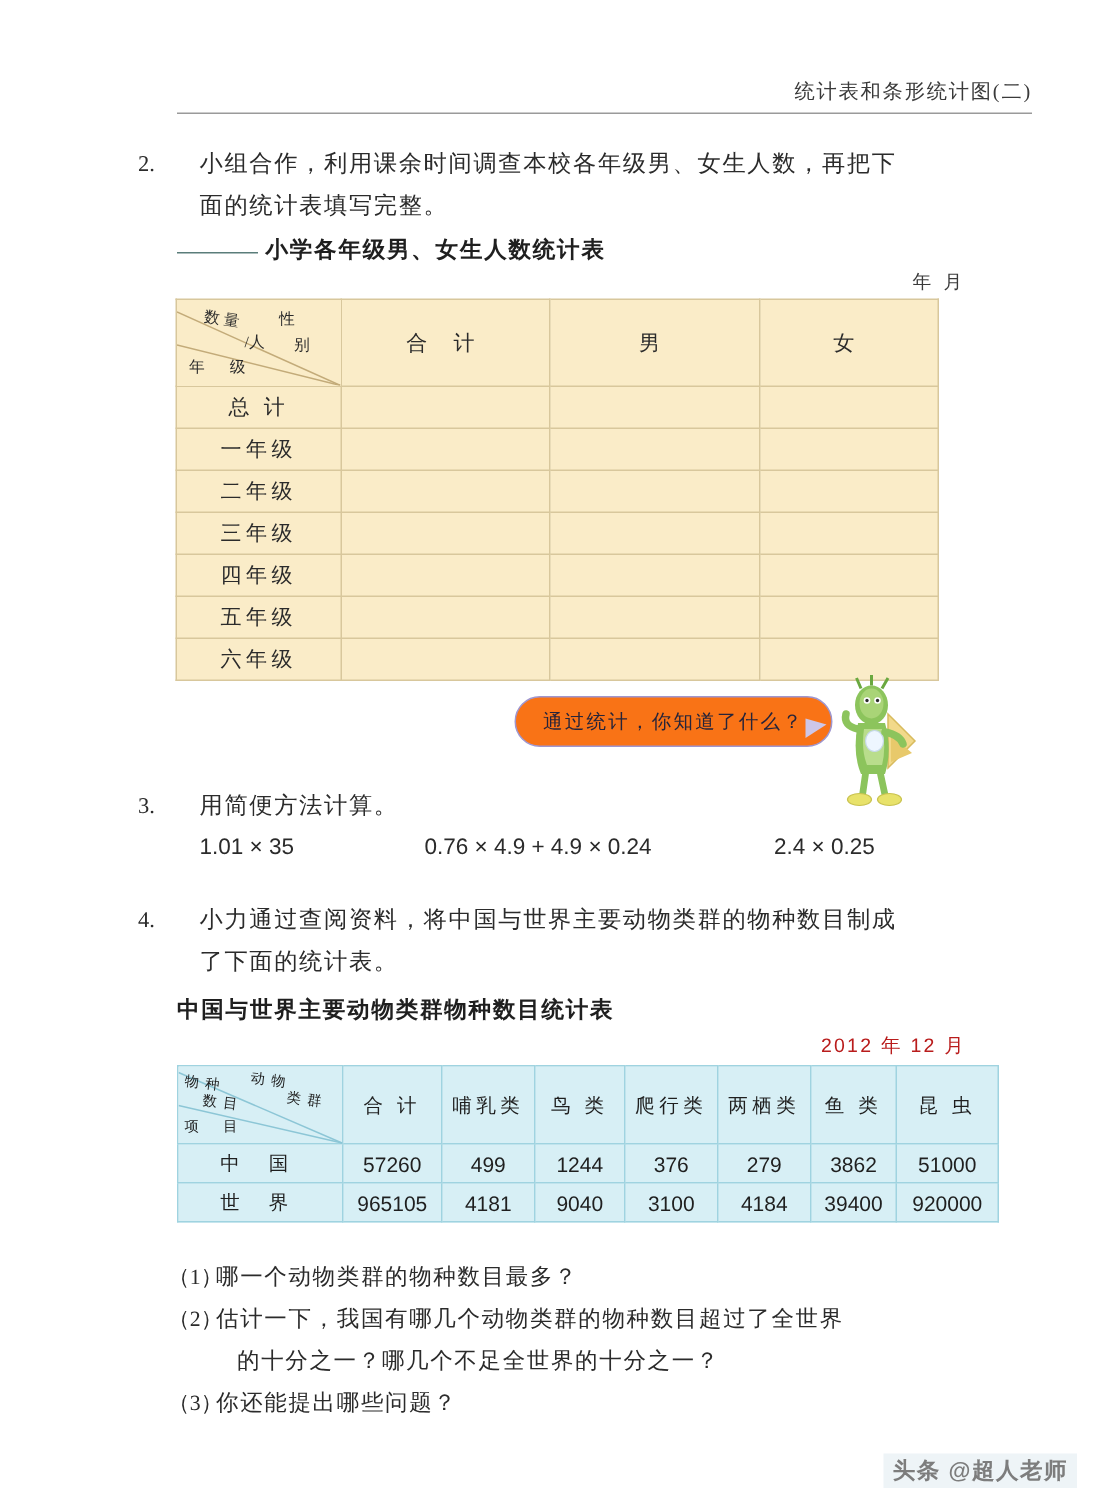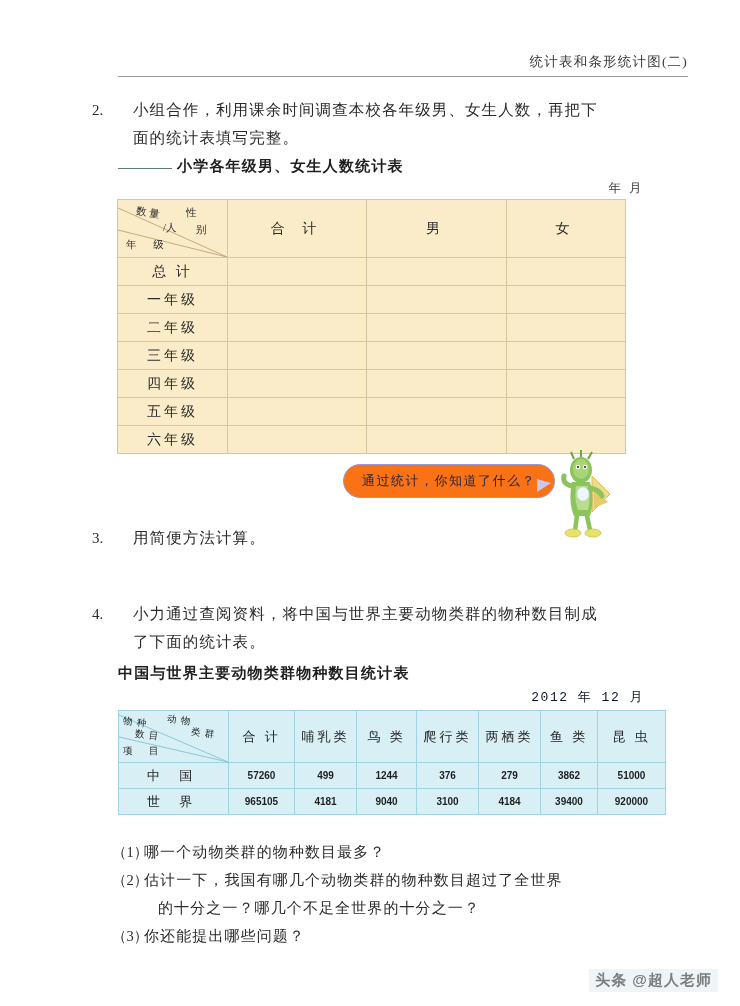--- a/index.html
+++ b/index.html
@@ -78,22 +78,22 @@
     right: 96px;
     font-size: 12.5px;
     letter-spacing: 2.5px;
     color: #3a3a3a;
   }
   .date-line-2 {
     position: absolute;
     right: 96px;
     font-size: 13px;
     letter-spacing: 1.5px;
-    color: #0f172a;
-    font-family: Liberation Mono, monospace;
+    color: #b91c1c;
+    font-family: Liberation Sans, sans-serif;
   }
 
   table.sheet {
     border-collapse: collapse;
     table-layout: fixed;
     position: absolute;
   }
   table.sheet td {
     padding: 0;
     text-align: center;
@@ -130,23 +130,22 @@
     border: 1px solid #9fd3e0;
     font-size: 13px;
     color: #1f1f1f;
     height: 26px;
     letter-spacing: 1px;
   }
   .t-blue td.corner2 { height: 52px; position: relative; }
   .t-blue td.hdr2 { height: 52px; letter-spacing: 3px; }
   .t-blue td.num {
     font-family: "Liberation Sans", sans-serif;
-    font-size: 10px;
+    font-size: 14px;
     letter-spacing: 0px;
-    font-weight: bold;
   }
   .t-blue td.rowlbl2 { letter-spacing: 8px; }
   .c2-lbl { position: absolute; font-size: 9.5px; color: #1f1f1f; white-space: nowrap; }
   .c2-a { top: 5px; left: 4px; transform: rotate(7deg); }
   .c2-b { top: 3px; left: 48px; transform: rotate(7deg); }
   .c2-c { top: 18px; left: 16px; transform: rotate(7deg); }
   .c2-d { top: 16px; left: 72px; transform: rotate(7deg); }
   .c2-e { top: 34px; left: 4px; letter-spacing: 7px; }
 
   
@@ -314,20 +313,25 @@
   <path d="M29 66 L27 80 M39 66 L42 80" stroke="#8cc45c" stroke-width="4.5" stroke-linecap="round"></path>
   <ellipse cx="25" cy="83" rx="8" ry="4" fill="#e8e26a" stroke="#c9c24f" stroke-width="0.8"></ellipse>
   <ellipse cx="45" cy="83" rx="8" ry="4" fill="#e8e26a" stroke="#c9c24f" stroke-width="0.8"></ellipse>
 </svg>
 
 <div class="problem" style="top:524px;">
   <div class="prob-row">
     <div class="prob-num">3.</div>
     <div class="prob-body">
       <div class="prob-line">用简便方法计算。</div>
+      <div class="expr-row" style="margin-top:4px;">
+        <span class="expr e1">1.01 × 35</span>
+        <span class="expr e2">0.76 × 4.9 + 4.9 × 0.24</span>
+        <span class="expr">2.4 × 0.25</span>
+      </div>
     </div>
   </div>
 </div>
 
 <div class="problem" style="top:600px;">
   <div class="prob-row">
     <div class="prob-num">4.</div>
     <div class="prob-body">
       <div class="prob-line">小力通过查阅资料，将中国与世界主要动物类群的物种数目制成</div>
       <div class="prob-line">了下面的统计表。</div>

